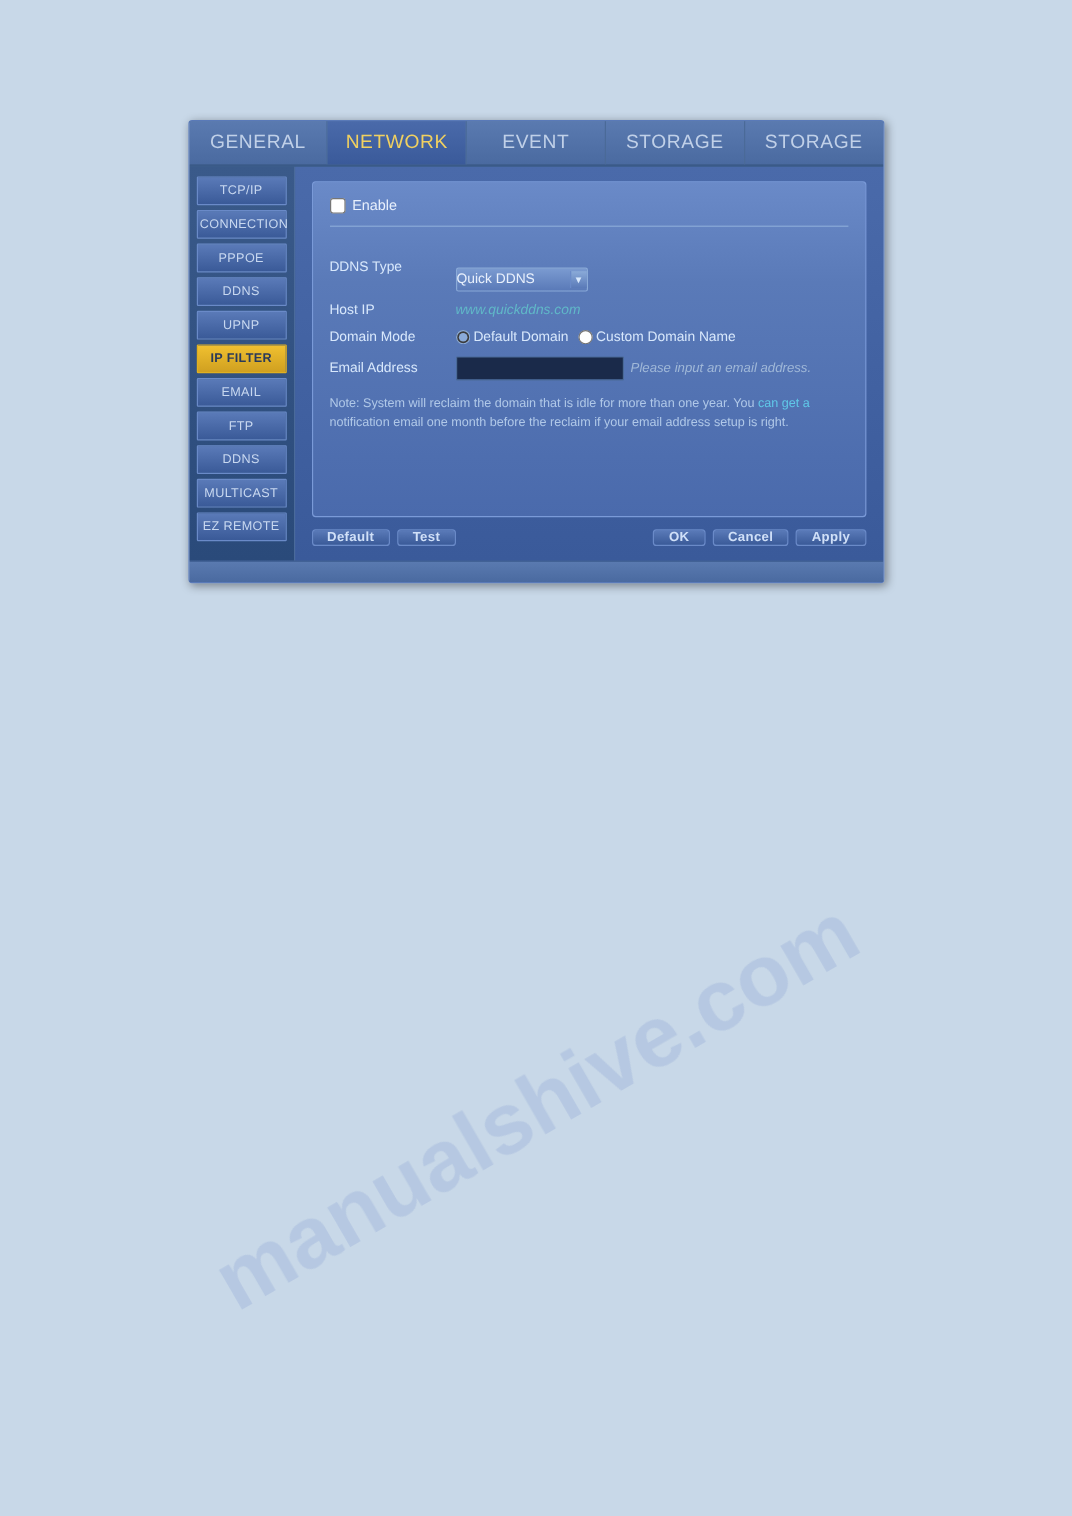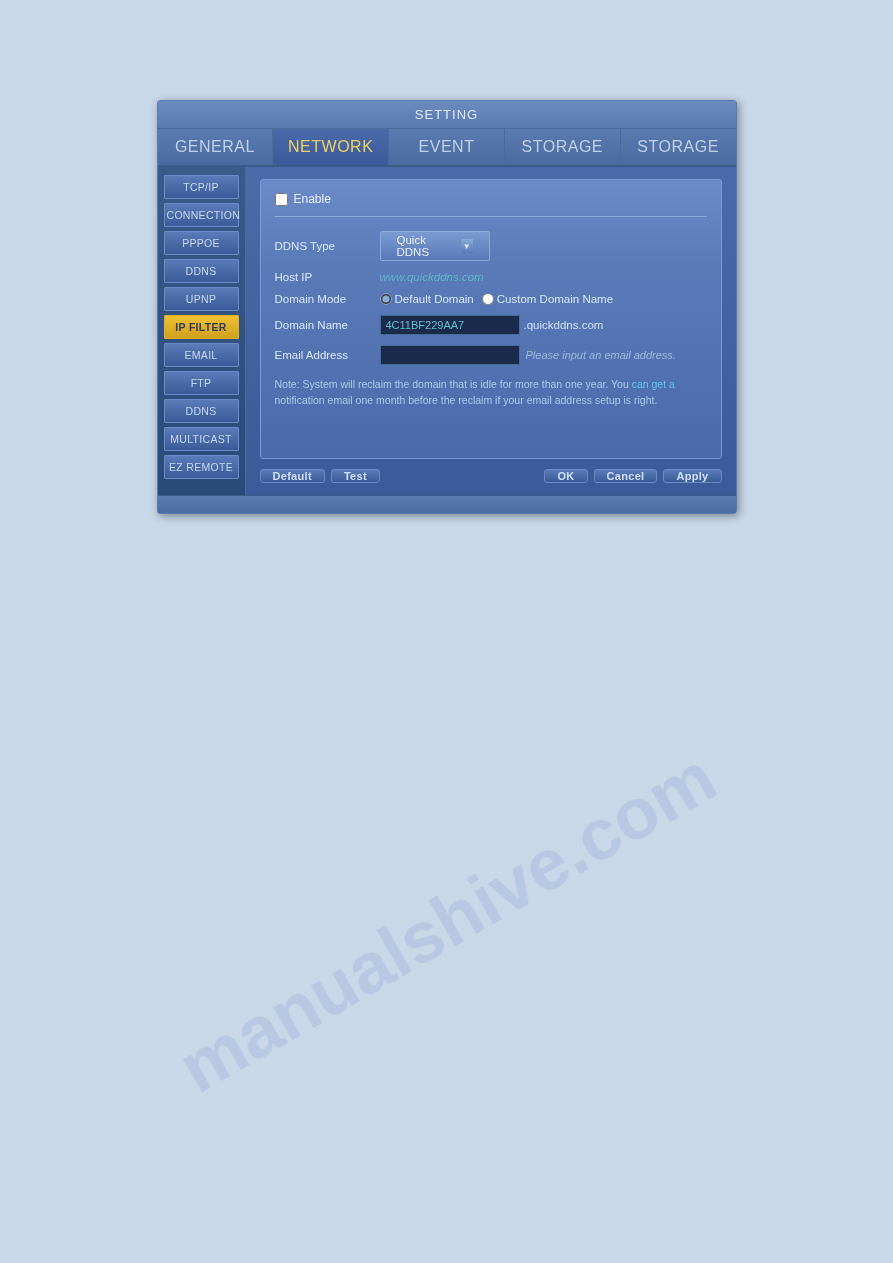--- a/index.html
+++ b/index.html
@@ -145,26 +145,27 @@
       font-size: 11.5px;
     }
 
     
     .ddns-select {
       background: linear-gradient(180deg, #7a9ad0 0%, #5a7ab8 100%);
       border: 1px solid #8aaad8;
       border-radius: 2px;
       color: #e8f0fc;
       font-size: 11.5px;
-      padding: 2px 16px;
+      padding: 2px 0;
       width: 110px;
       cursor: pointer;
       display: flex;
       align-items: center;
       justify-content: space-between;
+      margin-top: 20px;
     }
     .ddns-select-arrow {
       width: 14px;
       height: 14px;
       background: linear-gradient(180deg, #8aaad8 0%, #5a7ab8 100%);
       border-left: 1px solid #6a8ac8;
       display: flex;
       align-items: center;
       justify-content: center;
       color: #d8e8fc;
@@ -270,23 +271,20 @@
       background: linear-gradient(180deg, #5a7ab0 0%, #4a6aa0 100%);
       border-top: 1px solid #3a5a88;
     }
   </style>
 </head>
 <body>
 
 <div class="page-wrapper">
   <div class="main-container">
 
-    <div class="title-bar">
-      <span>SETTING</span>
-    </div>
 
     <div class="nav-tabs">
       <div class="nav-tab">
         <span>GENERAL</span>
       </div>
       <div class="nav-tab active">
         <span>NETWORK</span>
       </div>
       <div class="nav-tab">
         <span>EVENT</span>
@@ -365,27 +363,20 @@
                 <input type="radio" name="domainMode" checked="" style="">
                 <span>Default Domain</span>
               </div>
               <div class="radio-item">
                 <input type="radio" name="domainMode" style="">
                 <span>Custom Domain Name</span>
               </div>
             </div>
           </div>
 
-          <div class="form-row">
-            <span class="form-label">Domain Name</span>
-            <div class="domain-row">
-              <input type="text" class="text-input text-input-wide" value="4C11BF229AA7" style="">
-              <span class="domain-suffix">.quickddns.com</span>
-            </div>
-          </div>
 
           <div class="form-row">
             <span class="form-label">Email Address</span>
             <input type="text" class="text-input text-input-wide" style="">
             <span class="placeholder-text">Please input an email address.</span>
           </div>
 
           <div class="note-box">
             <span>Note: System will reclaim the domain that is idle for more than one year. You <span class="highlight">can get a</span> notification email one month before the reclaim if your email address setup is right.</span>
           </div>

